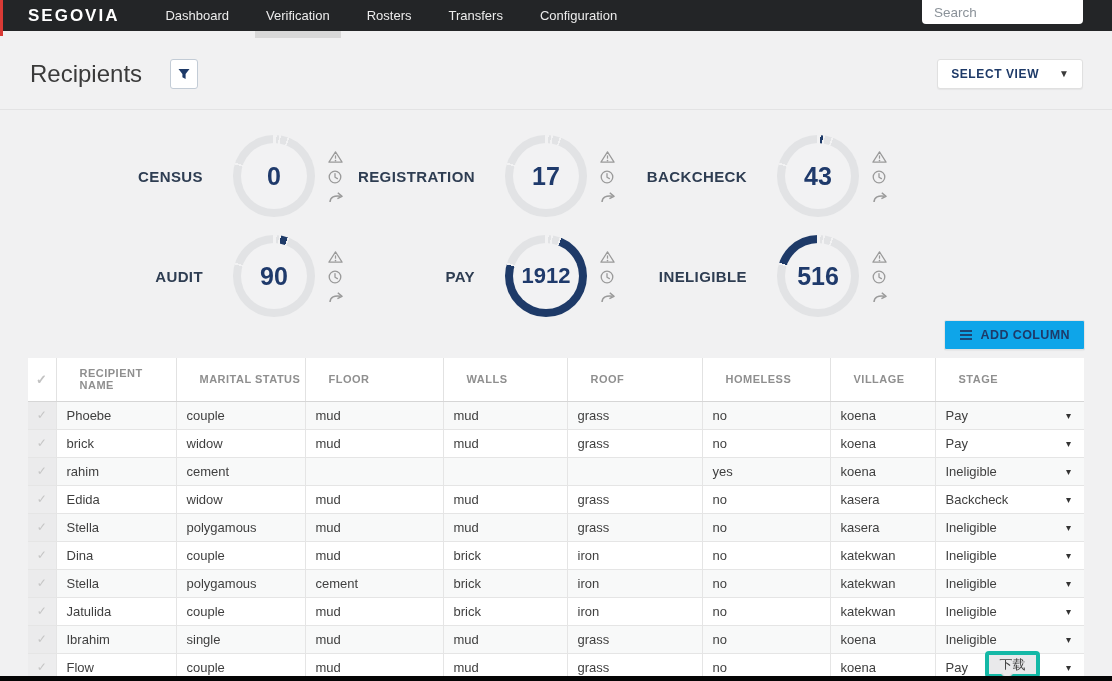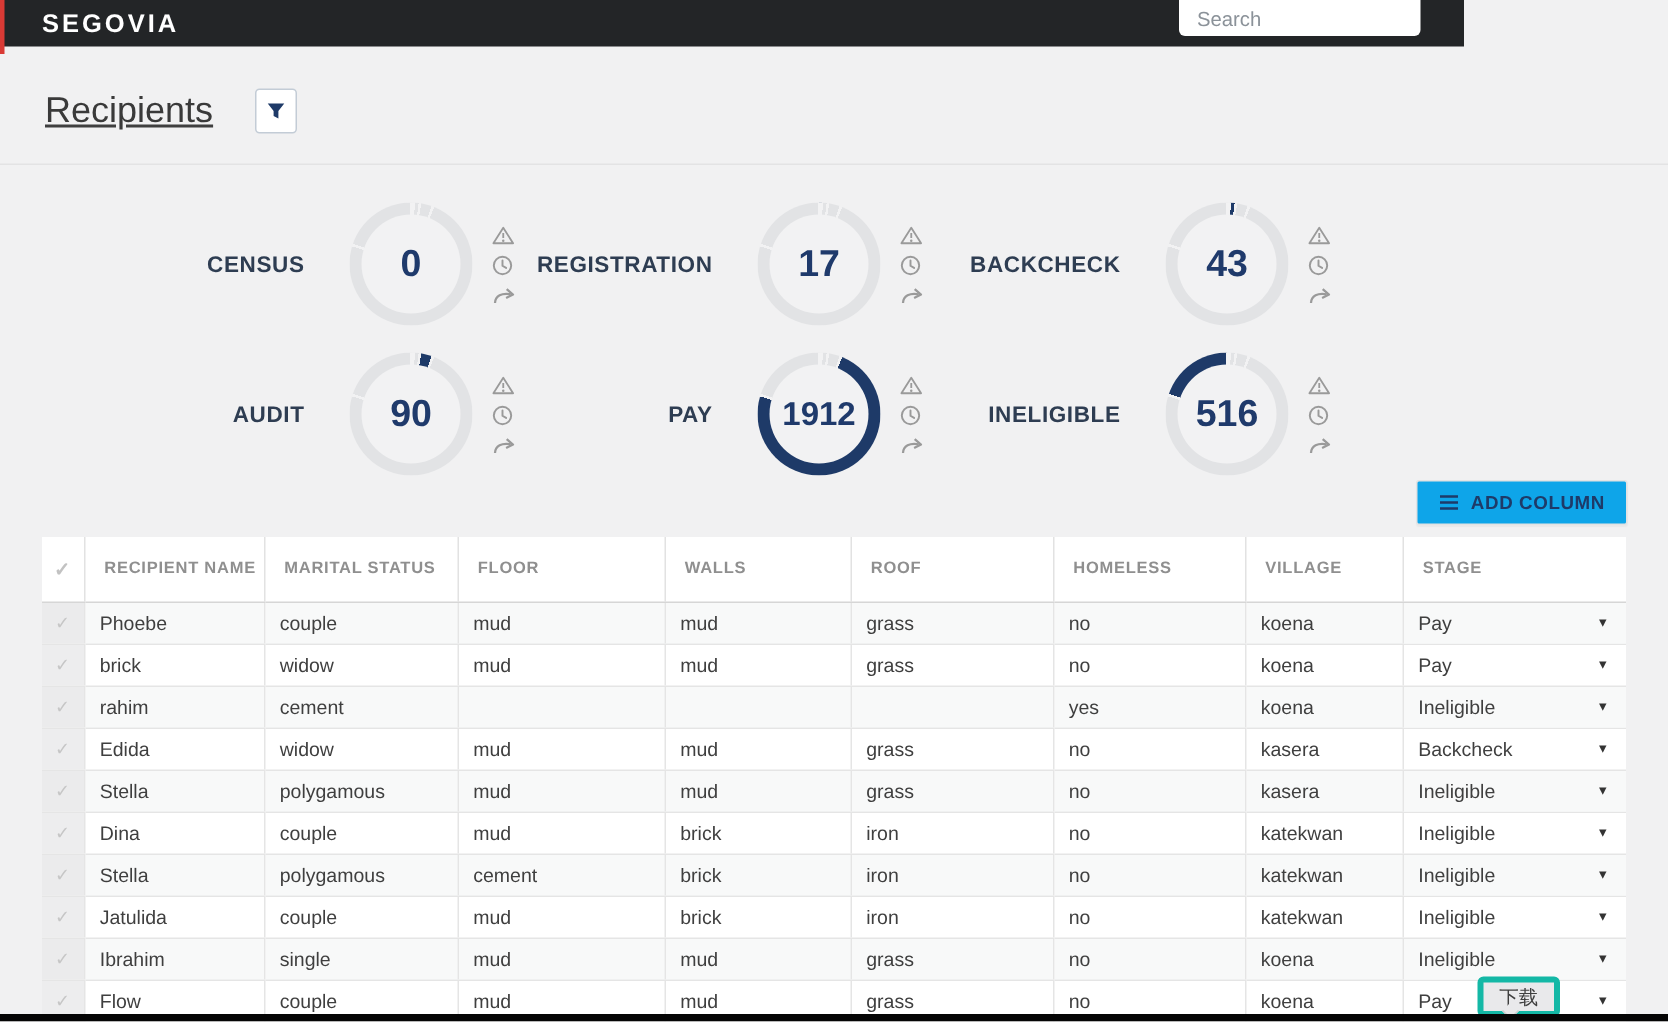--- a/index.html
+++ b/index.html
@@ -5,36 +5,36 @@
   * { box-sizing: border-box; margin: 0; padding: 0; }
   html,body { width:1112px; height:681px; overflow:hidden; }
   body {
     font-family: "Liberation Sans", sans-serif;
     background:#f1f1f2;
     position:relative;
     color:#3f3f3f;
   }
   
   .topbar {
-    position:absolute; top:0; left:0; width:976px; height:31px;
+    position:absolute; top:0; left:0; width:1112px; height:31px;
     background:#232527; display:flex; align-items:center; z-index:6;
   }
   .edge-red { position:absolute; left:0; top:0; width:3px; height:36px; background:#d93a35; z-index:12; }
   .logo { position:relative; margin-left:28px; margin-right:46px; color:#ffffff;
     font-size:17px; font-weight:bold; letter-spacing:2px; line-height:31px; }
   .nav { display:flex; gap:37px; }
   .nav-item { position:relative; color:#ececec; font-size:13px; cursor:pointer; line-height:31px; }
   .nav-item.active::after { content:""; position:absolute; left:-11px; right:-11px; top:31px; height:7px; background:#d8d8d8; }
   .search-wrap { position:absolute; right:29px; top:-4px; }
   .search-input { width:161px; height:28px; border:none; border-radius:4px; padding:4px 0 0 12px;
     font-size:13.5px; font-family:"Liberation Sans",sans-serif; color:#444; outline:none; background:#fff; }
   .search-input::placeholder { color:#8b9299; }
   
   .page-header { position:absolute; top:38px; left:0; width:1112px; height:72px;
-    border-bottom:1px solid #e3e3e4; display:flex; align-items:center;text-decoration:underline; }
+    border-bottom:1px solid #e3e3e4; display:flex; align-items:center; }
   .page-title { font-size:24px; color:#3a3a3a; margin-left:30px; font-weight:400; }
   .filter-btn { margin-left:28px; width:28px; height:30px; background:#fff;
     border:1px solid #c3ccd6; border-radius:3px; display:flex; align-items:center; justify-content:center; cursor:pointer; }
   .select-view-btn { margin-left:auto; margin-right:29px; height:30px; background:#fff;
     border:1px solid #e0e0e0; border-radius:3px; box-shadow:0 1px 1px rgba(0,0,0,.05);
     display:flex; align-items:center; padding:0 13px; cursor:pointer; }
   .select-view-label { color:#1e3a68; font-size:12px; font-weight:bold; letter-spacing:.6px; }
   .select-view-caret { margin-left:20px; font-size:10px; color:#3a3a3a; }
   
   .stats-grid { position:absolute; top:110px; left:72px; width:830px;
@@ -51,21 +51,21 @@
   
   .add-column-btn { position:absolute; top:320px; right:27px; height:30px; background:#0ea5e9;
     border:1px solid #e3e3e3; border-radius:2px; display:flex; align-items:center;
     padding:0 14px; cursor:pointer; box-shadow:0 1px 1px rgba(0,0,0,.04); }
   .add-column-label { color:#1e3a68; font-size:12.5px; font-weight:bold; letter-spacing:.4px; margin-left:8px; }
   
   .recipients-table { position:absolute; top:358px; left:28px; width:1056px;
     border-collapse:collapse; table-layout:fixed; background:#fff; }
   .recipients-table th {
     height:43px; background:#fff; text-align:left; font-size:11px; font-weight:bold;
-    color:#8f8f8f; letter-spacing:.5px; padding-left:13px;
+    color:#8f8f8f; letter-spacing:.5px; padding-left:23px;
     border-left:1px solid #e2e2e2; border-bottom:1px solid #d6d6d6; }
   .recipients-table th:first-child { border-left:none; text-align:center; padding-left:0; color:#c2c2c2; font-size:13px; }
   .recipients-table td {
     height:28px; font-size:13px; color:#3f3f3f; padding-left:10px;
     border-left:1px solid #e5e5e5; border-bottom:1px solid #e5e5e5; white-space:nowrap; overflow:hidden; }
   .recipients-table td:first-child { border-left:none; background:#ededee; text-align:center; padding-left:0;
     color:#c6c6c6; font-size:12px; cursor:pointer; }
   .recipients-table tbody tr:nth-child(odd) td { background:#f8f9f9; }
   .recipients-table tbody tr:nth-child(odd) td:first-child { background:#ebebec; }
   .stage-cell { position:relative; cursor:pointer; }
@@ -81,31 +81,42 @@
 </head>
 <body>
 
 <div class="edge-red"></div>
 
 <div class="topbar">
   <div class="logo">
     
     <span>SEGOVIA</span>
   </div>
+  <div class="nav">
+      <div class="nav-item">Dashboard</div>
+      <div class="nav-item active">Verification</div>
+      <div class="nav-item">Rosters</div>
+      <div class="nav-item">Transfers</div>
+      <div class="nav-item">Configuration</div>
+    </div>
   <div class="search-wrap">
     <input class="search-input" type="text" placeholder="Search" style="">
   </div>
 </div>
 
 <div class="page-header">
   <div class="page-title">Recipients</div>
   <div class="filter-btn">
     <svg width="14" height="14" viewBox="0 0 14 14">
       <path d="M1.5 2 H12.5 L8.6 7 V12 L5.4 10.3 V7 Z" fill="#1e3a68"></path>
     </svg>
+  </div>
+  <div class="select-view-btn">
+    <span class="select-view-label">SELECT VIEW</span>
+    <span class="select-view-caret">▼</span>
   </div>
 </div>
 
 <div class="stats-grid">
   <div class="stat-widget">
     <div class="stat-label">CENSUS</div>
     <div class="donut" style="background: conic-gradient(rgb(242, 242, 243) 0deg, rgb(242, 242, 243) 1.3deg, rgb(242, 242, 243) 1.3deg, rgb(242, 242, 243) 3.7deg, rgba(0, 0, 0, 0) 3.7deg, rgba(0, 0, 0, 0) 7.1deg, rgb(242, 242, 243) 7.1deg, rgb(242, 242, 243) 9.7deg, rgba(0, 0, 0, 0) 9.7deg, rgba(0, 0, 0, 0) 19.6deg, rgb(242, 242, 243) 19.6deg, rgb(242, 242, 243) 22.2deg, rgba(0, 0, 0, 0) 22.2deg, rgba(0, 0, 0, 0) 286.6deg, rgb(242, 242, 243) 286.6deg, rgb(242, 242, 243) 289.2deg, rgba(0, 0, 0, 0) 289.2deg, rgba(0, 0, 0, 0) 358.7deg, rgb(242, 242, 243) 358.7deg, rgb(242, 242, 243) 360deg), conic-gradient(rgb(226, 227, 229) 0deg, rgb(226, 227, 229) 2.37deg, rgb(226, 227, 229) 2.37deg, rgb(226, 227, 229) 8.38deg, rgb(226, 227, 229) 8.38deg, rgb(226, 227, 229) 20.95deg, rgb(226, 227, 229) 20.95deg, rgb(226, 227, 229) 287.94deg, rgb(226, 227, 229) 287.94deg, rgb(226, 227, 229) 360deg);">
       <div class="donut-hole">
         <span class="stat-value">0</span>
       </div>

